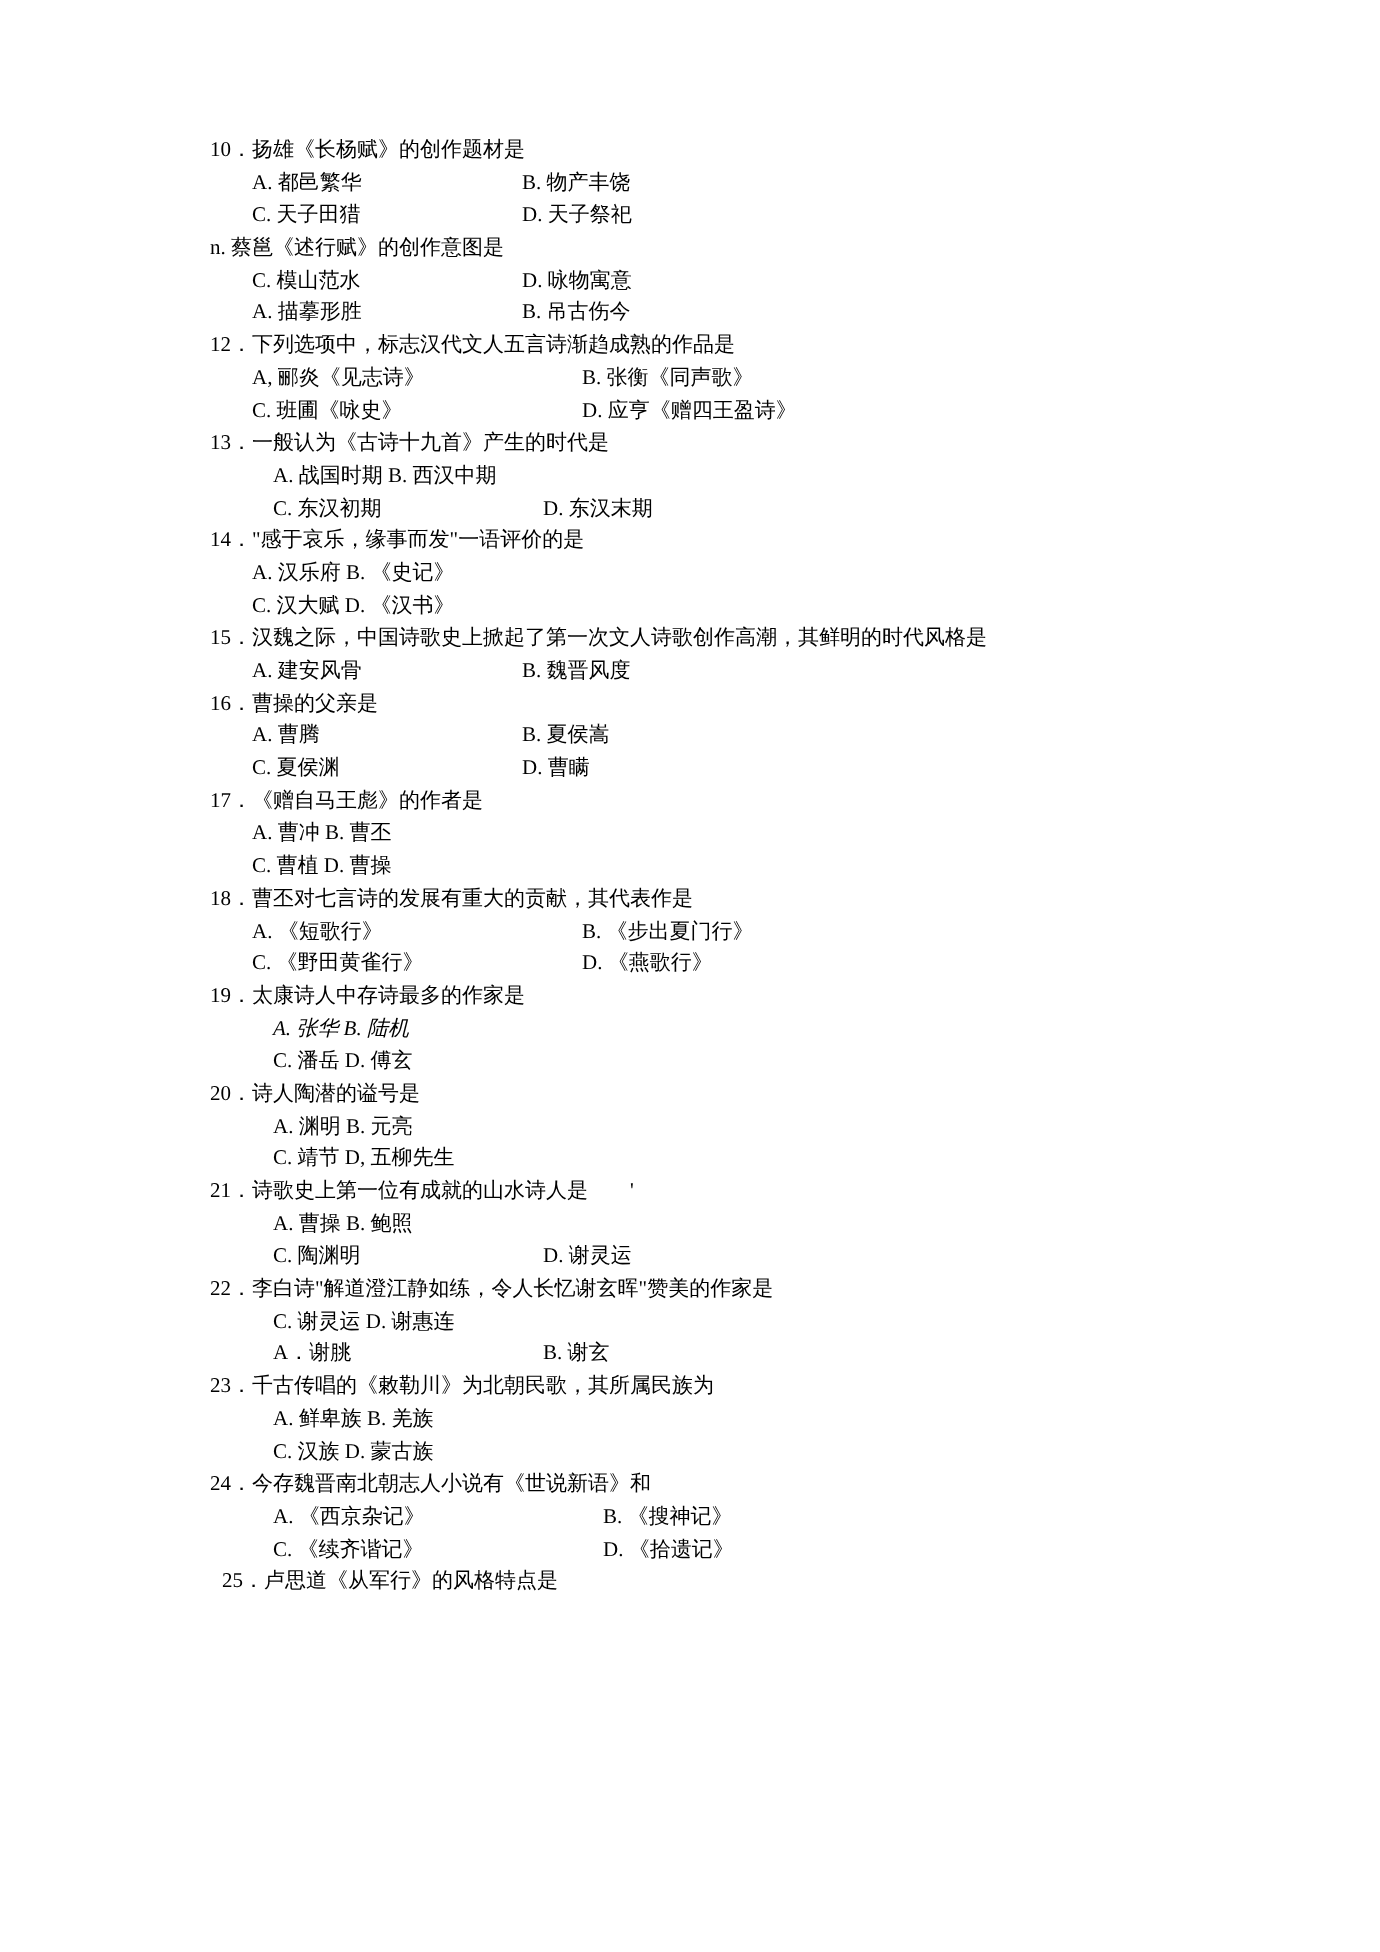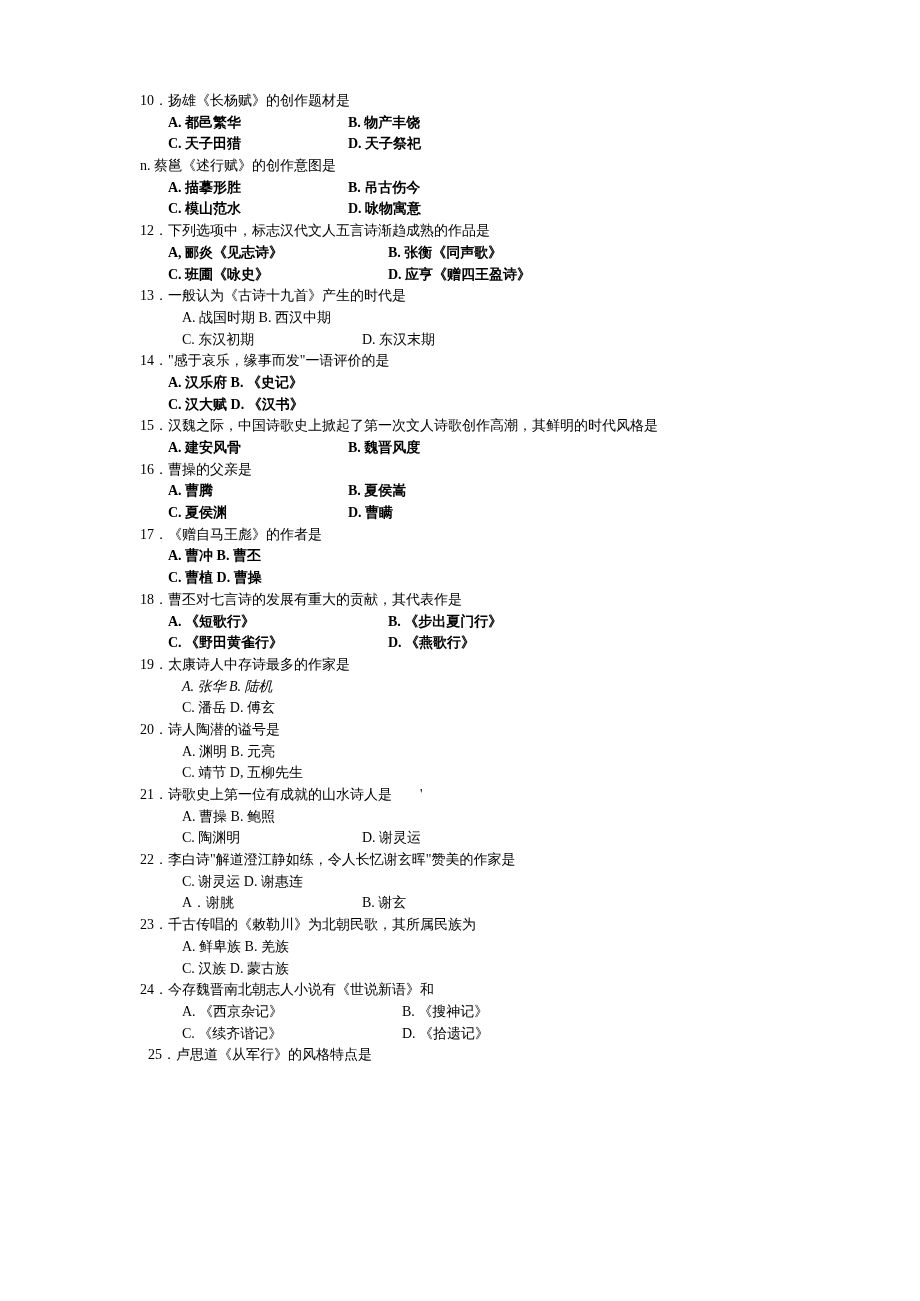--- a/index.html
+++ b/index.html
@@ -22,21 +22,20 @@
   .q-stem {
     margin: 0;
     padding-left: 0;
   }
   .q-num {
     display: inline-block;
   }
   .opts {
     padding-left: 28px;
     margin: 0;
-    font-weight: bold;
   }
   .opts2 {
     padding-left: 42px;
     margin: 0;
   }
   .row {
     display: flex;
   }
   .col-a { width: 180px; }
   .col-b { width: 200px; }
@@ -60,27 +59,27 @@
       <div class="col-a">C. 天子田猎</div>
       <div class="col-b">D. 天子祭祀</div>
     </div>
   </div>
 
   <div class="question">
     <div class="q-stem">
       <span class="q-num">n.</span><span> 蔡邕《述行赋》的创作意图是</span>
     </div>
     <div class="opts row">
+      <div class="col-a">C. 模山范水</div>
+      <div class="col-b">D. 咏物寓意</div>
+    </div>
+    <div class="opts row">
       <div class="col-a">A. 描摹形胜</div>
       <div class="col-b">B. 吊古伤今</div>
     </div>
-    <div class="opts row">
-      <div class="col-a">C. 模山范水</div>
-      <div class="col-b">D. 咏物寓意</div>
-    </div>
   </div>
 
   <div class="question">
     <div class="q-stem">
       <span class="q-num">12</span><span>．下列选项中，标志汉代文人五言诗渐趋成熟的作品是</span>
     </div>
     <div class="opts row">
       <div class="col-wide-a">A, 郦炎《见志诗》</div>
       <div class="col-wide-b">B. 张衡《同声歌》</div>
     </div>

